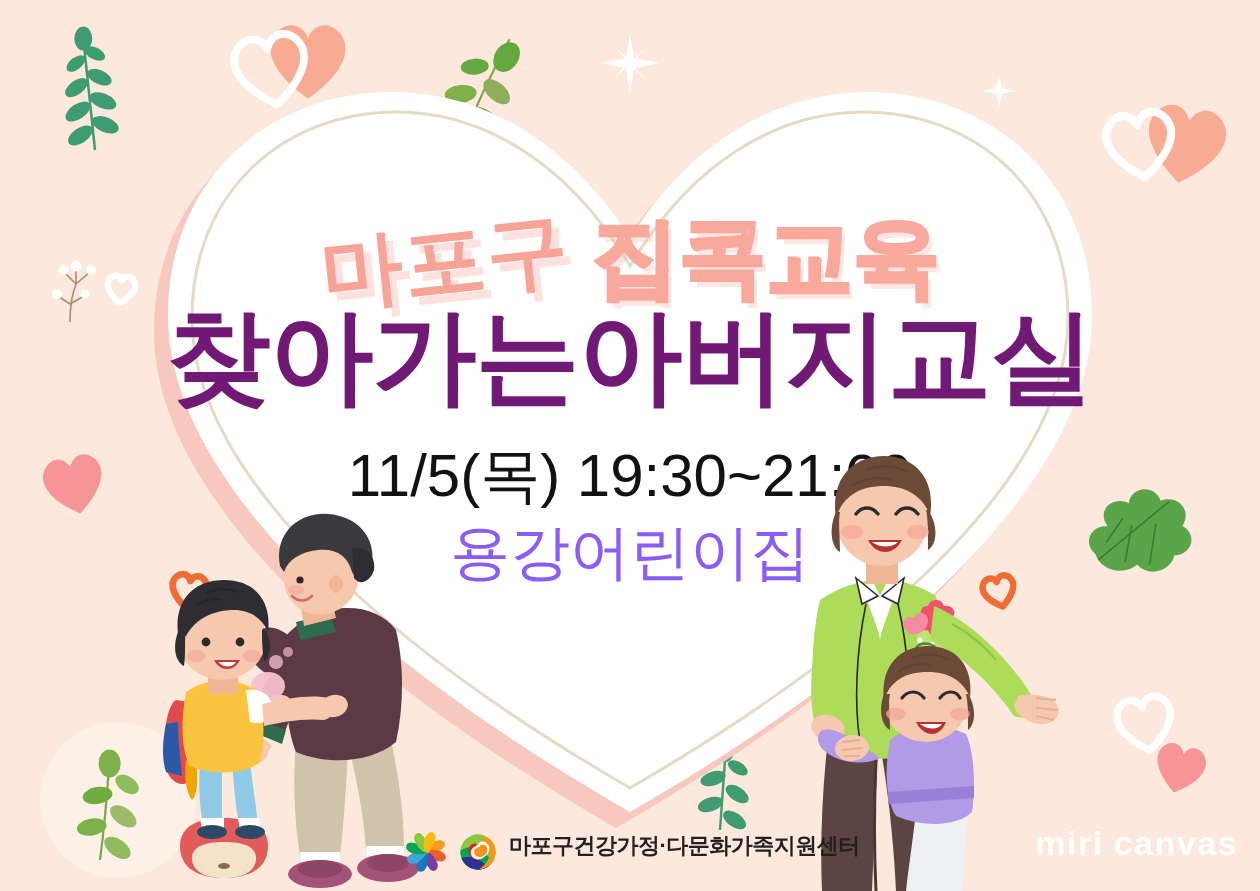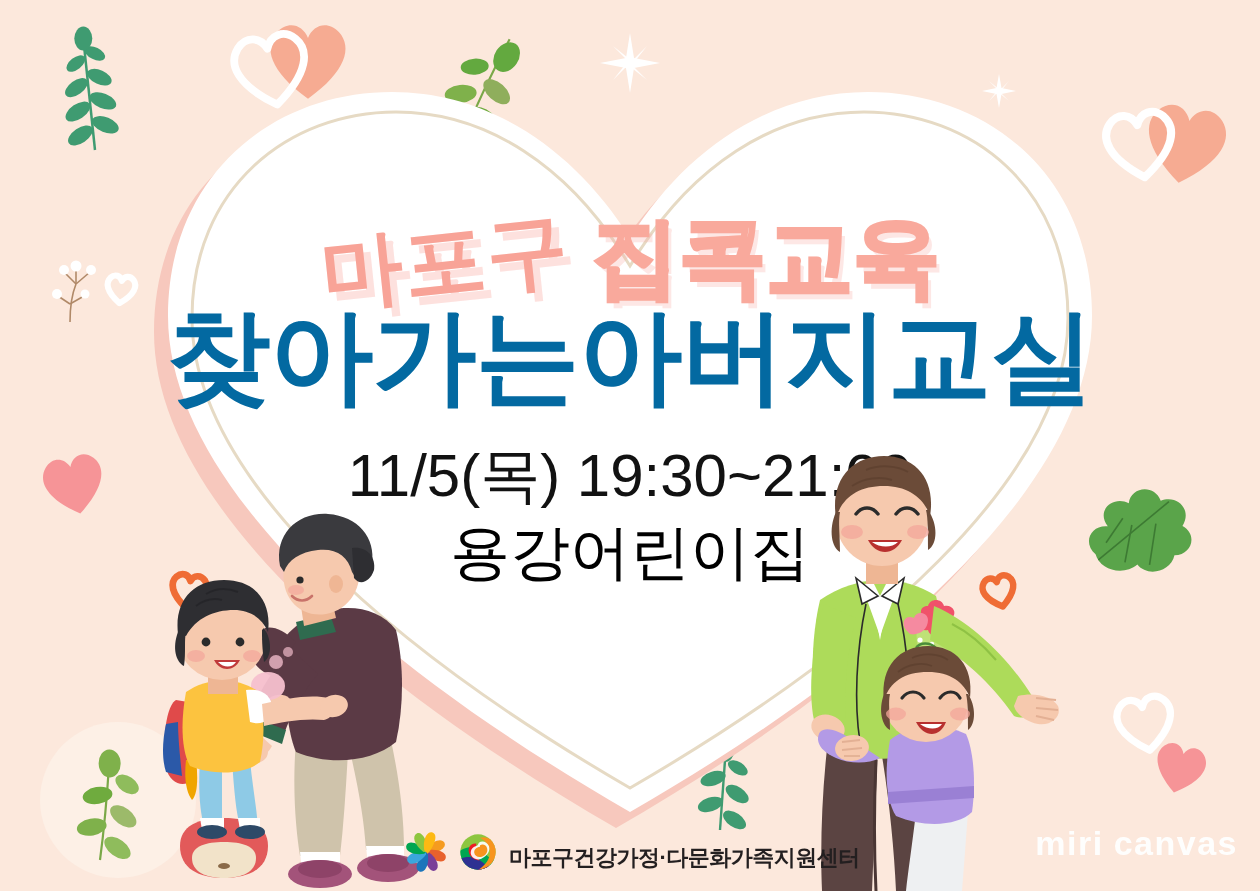--- a/index.html
+++ b/index.html
@@ -33,36 +33,36 @@
     font-size:86px; font-weight:700; letter-spacing:1px;
     line-height:1;
     color:#ffffff;
     -webkit-text-stroke:4px #f9a99c;
     text-shadow:5px 7px 0 rgba(249,176,168,.30);
     transform:translateY(2px);
   }
   .line-main{
     margin-top:2px;
     font-size:104px; font-weight:700; letter-spacing:-1px;
-    color:#0369a1; line-height:1.08; white-space:nowrap;
+    color:#701a75; line-height:1.08; white-space:nowrap;
   }
   .line-info{
     margin-top:26px;
     font-size:60px; font-weight:400; color:#121212;
     line-height:1.28; letter-spacing:0px;
   }
   .line-venue{
-    font-size:60px; font-weight:400; color:#000000;
+    font-size:60px; font-weight:400; color:#8b5cf6;
     line-height:1.28;
   }
 
   
   #footer{
     position:absolute; left:405px; bottom:18px;
-    display:flex; align-items:flex-end; gap:10px; z-index:60;
+    display:flex; align-items:flex-start; gap:10px; z-index:60;
   }
   #footer .org-name{
     font-size:22px; font-weight:700; color:#231f20; letter-spacing:-0.5px;
   }
   #watermark{
     position:absolute; right:22px; bottom:28px; z-index:60;
     font-size:34px; font-weight:700; color:#ffffff;
     letter-spacing:1.5px; opacity:.97;
   }
   #watermark .gap{ display:inline-block; width:10px; }

